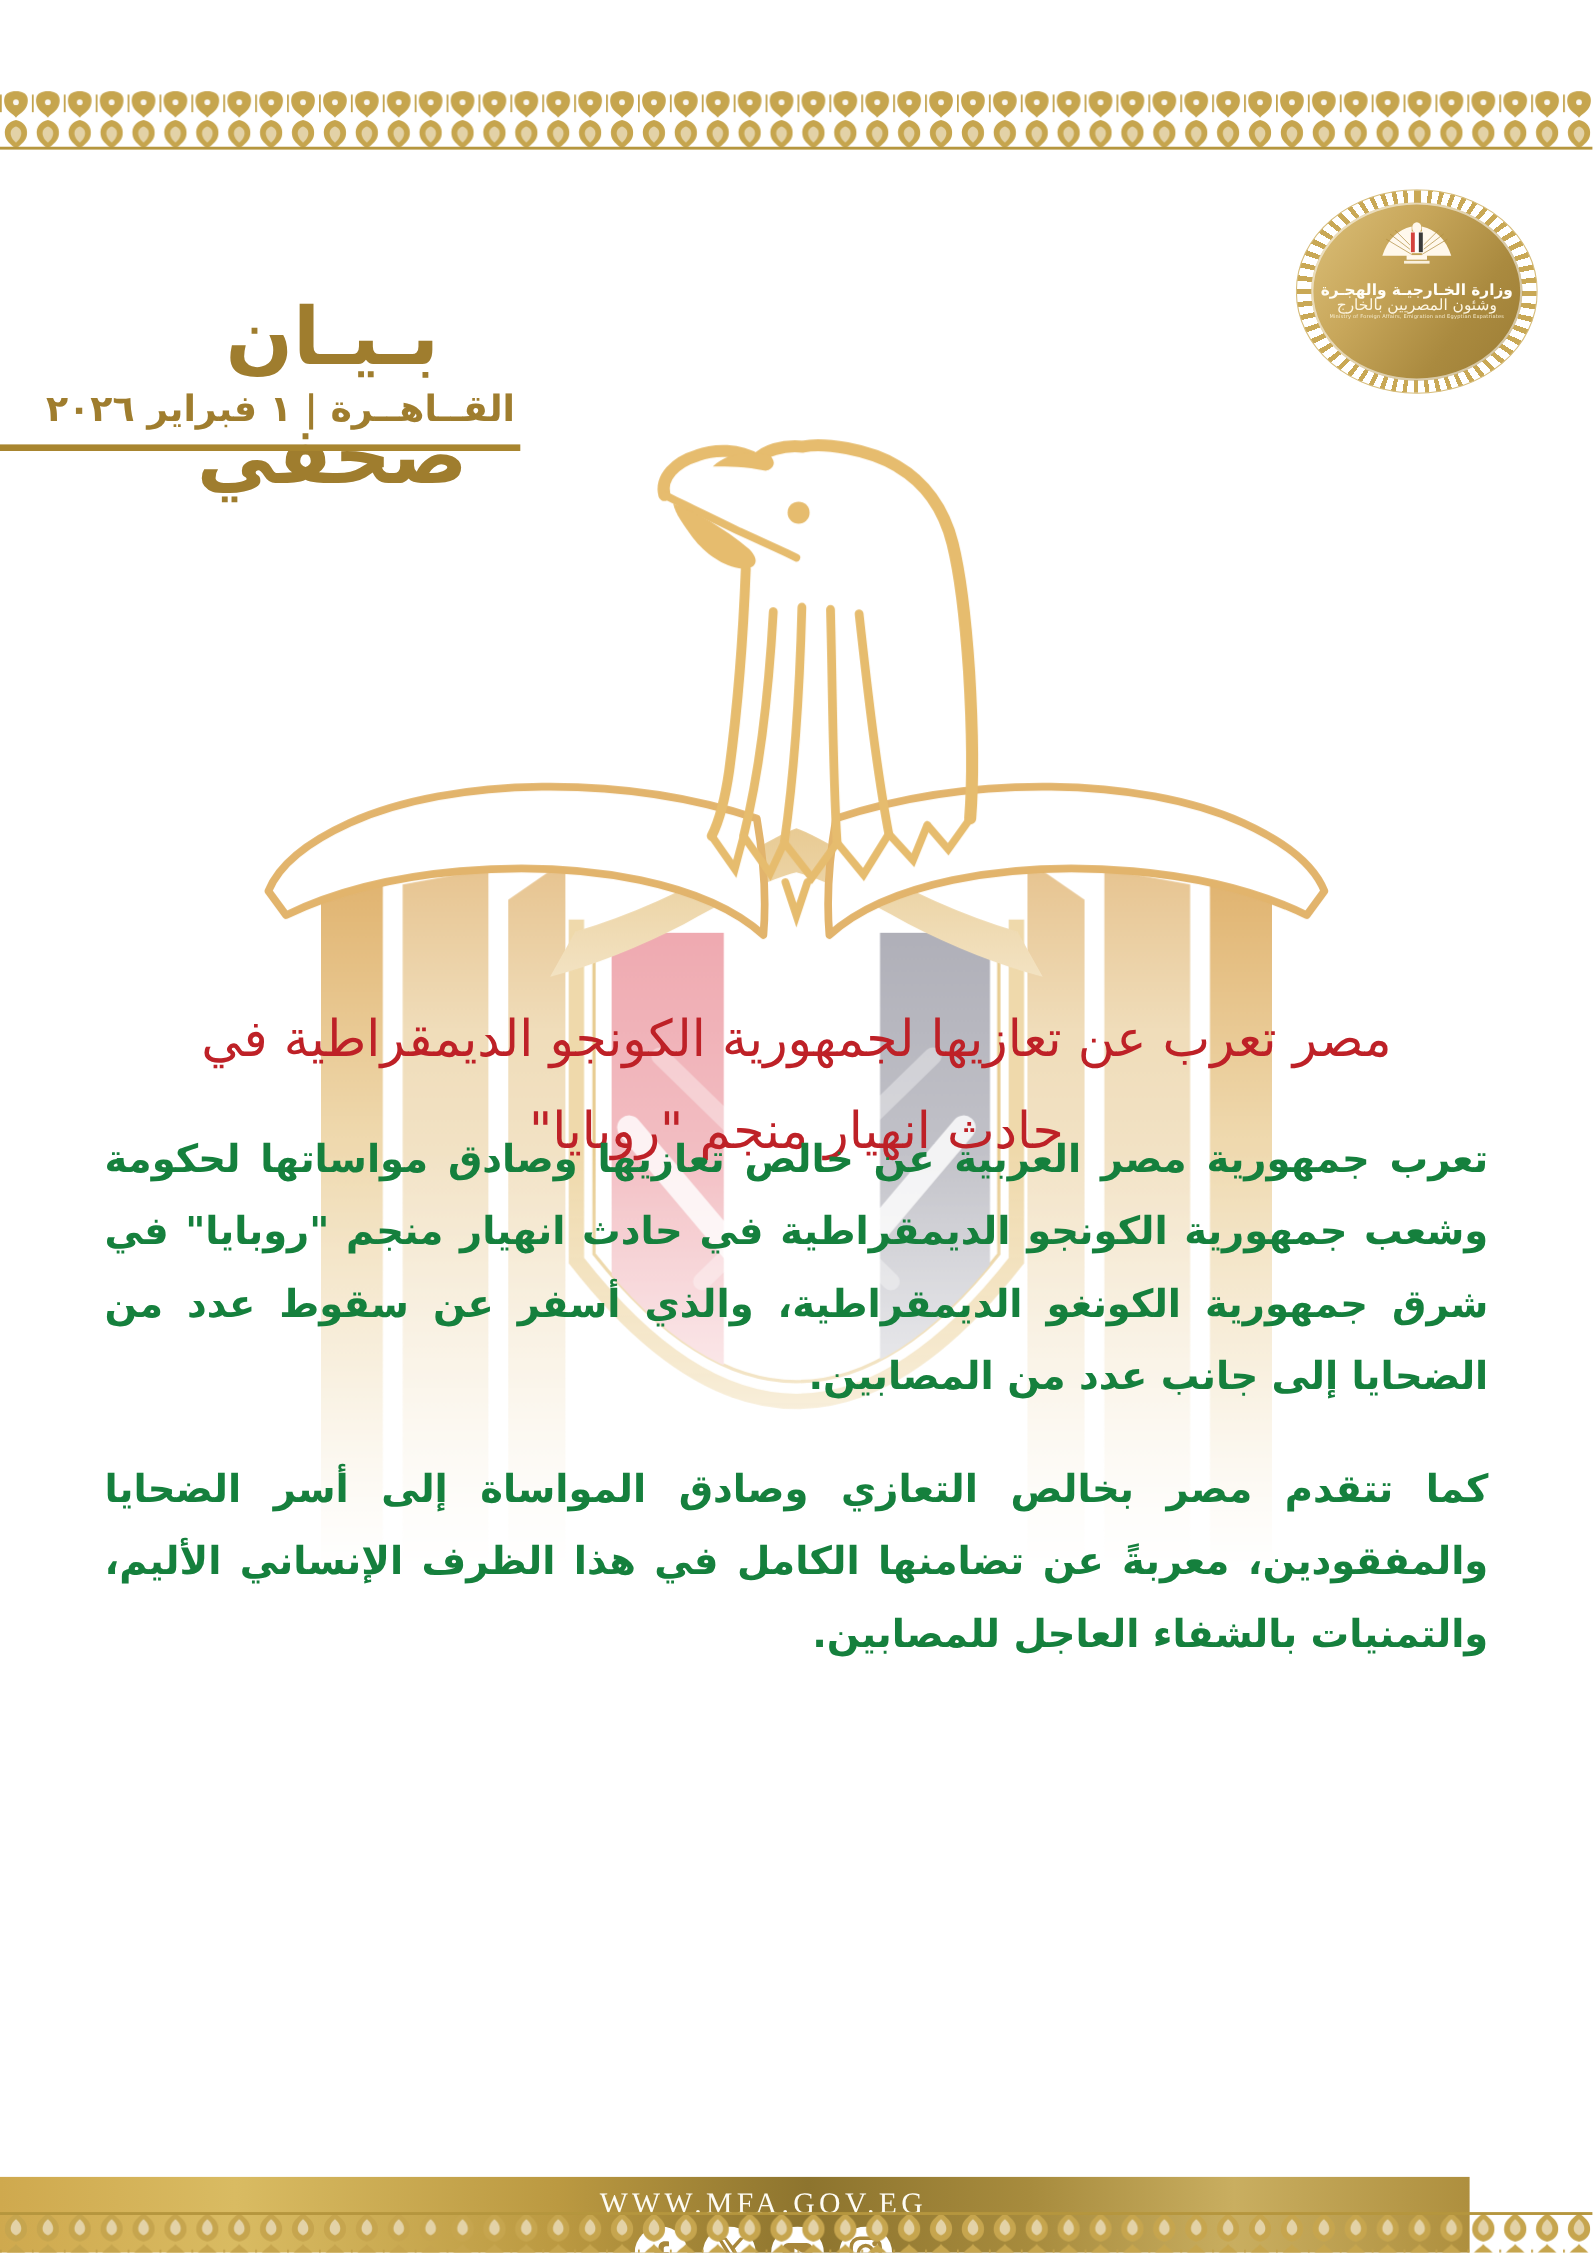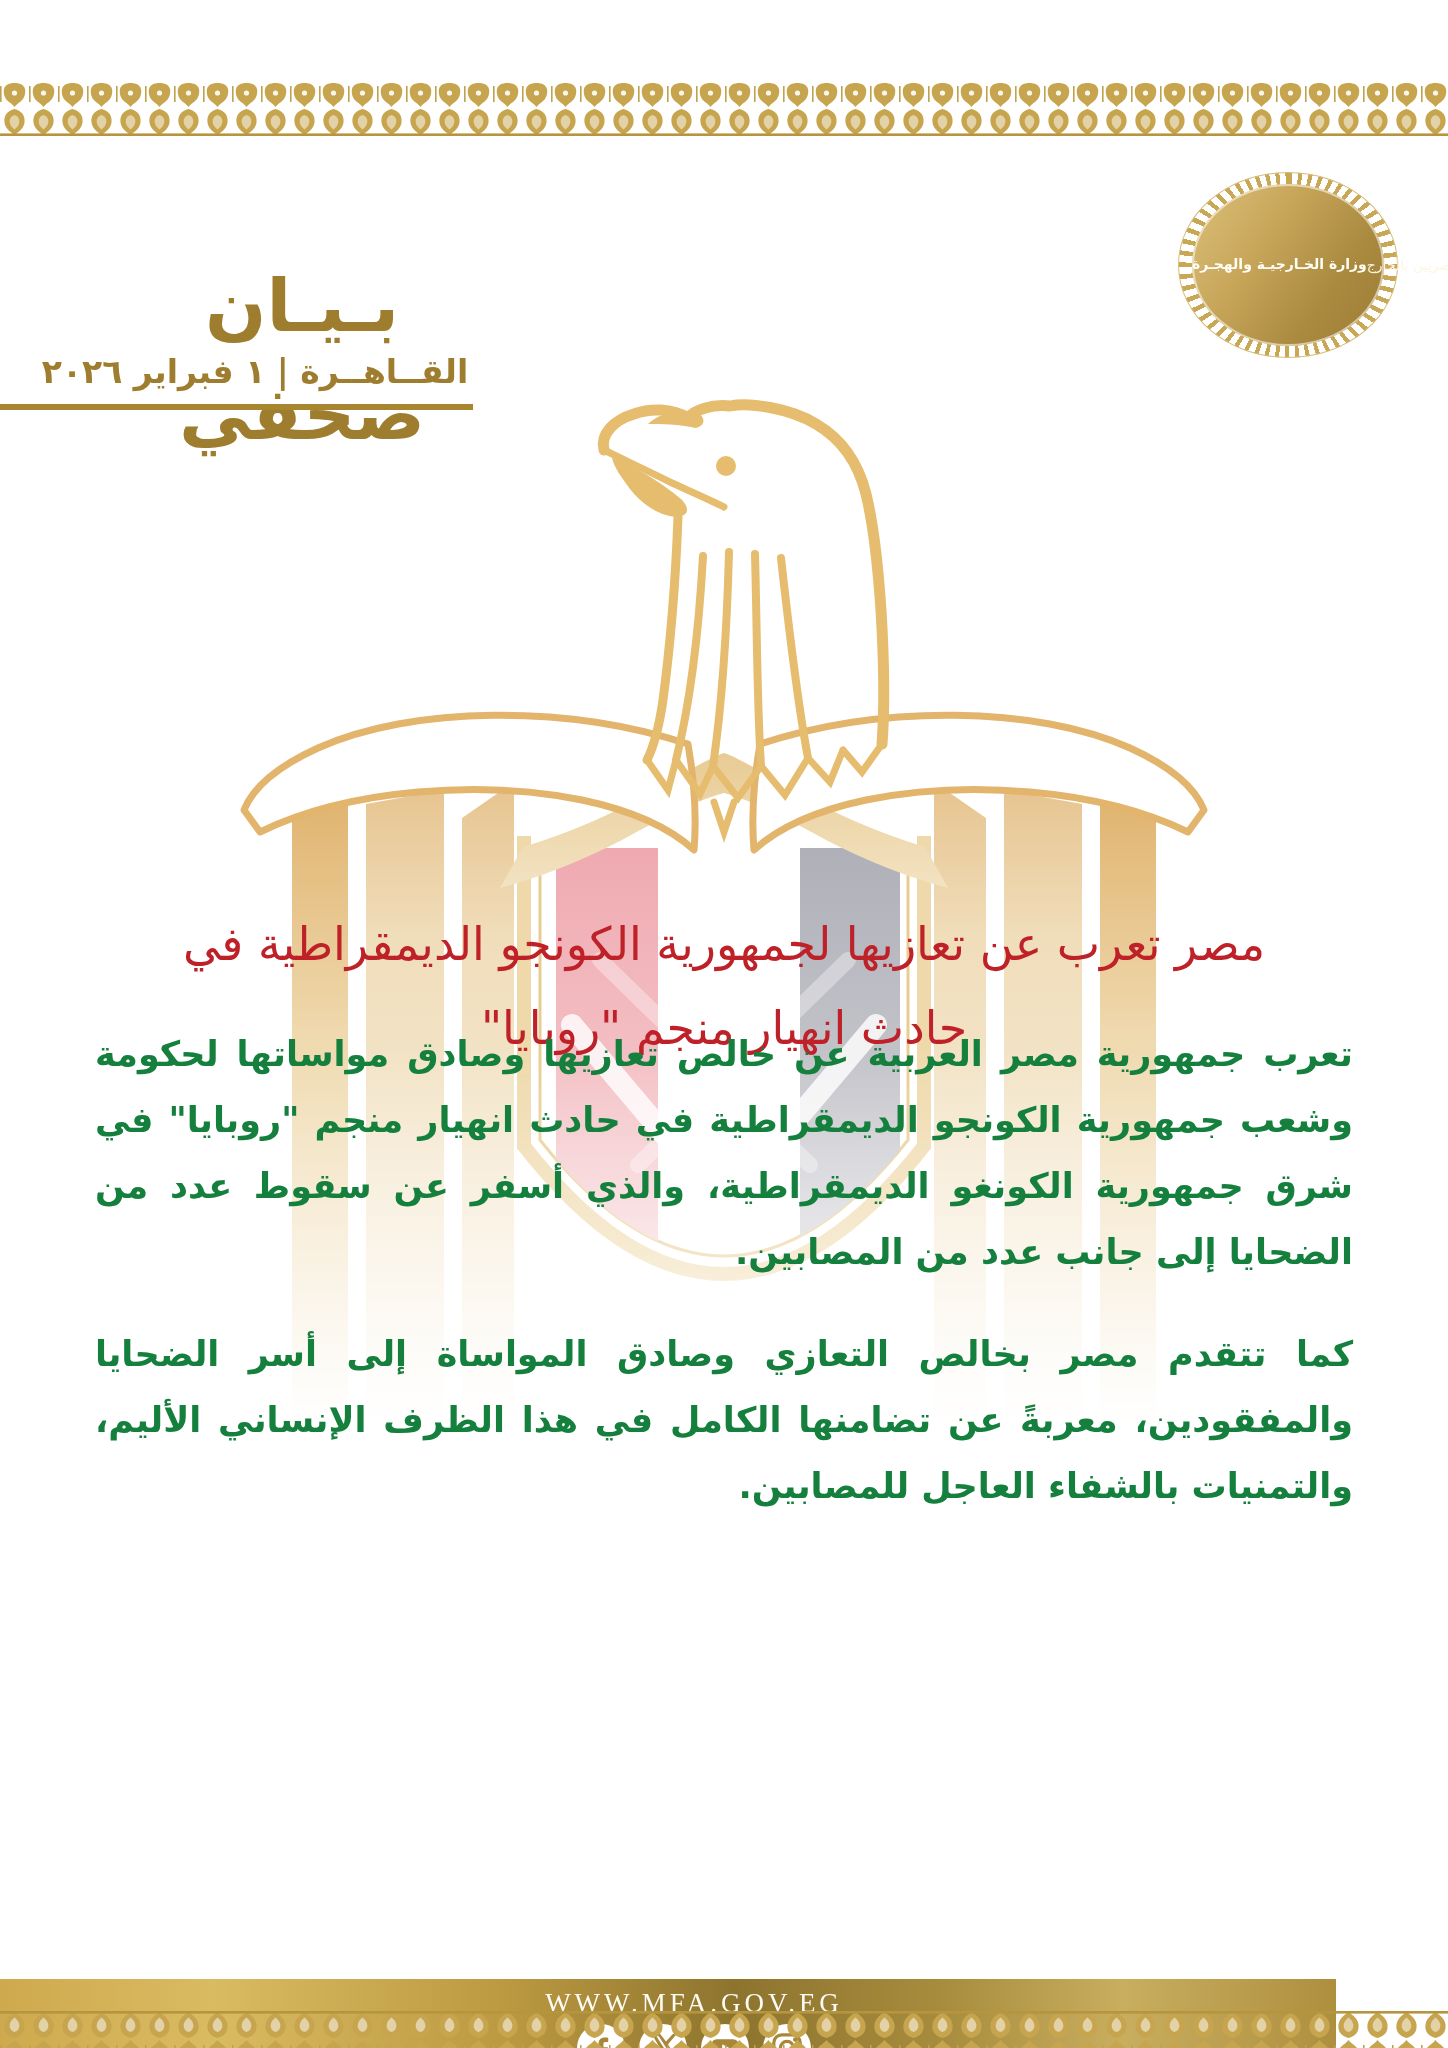--- a/index.html
+++ b/index.html
@@ -30,21 +30,21 @@
   .seal{position:absolute;left:1178px;top:172px;width:220px;height:186px;z-index:5;}
   .seal-ring{
     position:absolute;inset:0;border-radius:50%;
     background:repeating-conic-gradient(#C9A855 0deg 2.6deg,#ffffff 2.6deg 6.4deg);
     border:1px solid #D6BC7A;
   }
   .seal-disc{
     position:absolute;left:14px;right:14px;top:12px;bottom:12px;border-radius:50%;
     background:linear-gradient(125deg,#DCC07A 0%,#C8A75B 35%,#AA8A3F 70%,#9C7D35 100%);
     box-shadow:inset 0 0 0 2px rgba(255,255,255,.55);
-    display:flex;flex-direction:row;align-items:center;justify-content:flex-start;
+    display:flex;flex-direction:column;align-items:center;justify-content:flex-start;
   }
   .seal-emblem{margin-top:16px;width:72px;height:58px;}
   .seal-ar1{font-size:14px;font-weight:bold;color:#FFFDF6;direction:rtl;line-height:16px;margin-top:-2px;white-space:nowrap;}
   .seal-ar2{font-size:14px;font-weight:normal;color:#FDF6E3;direction:rtl;line-height:12px;white-space:nowrap;}
   .seal-en{font-size:4.6px;color:#F7EDCF;letter-spacing:.2px;margin-top:2px;white-space:nowrap;}
   
   .watermark{position:absolute;left:0;top:0;z-index:1;}
   
   .headline{
     position:absolute;left:114px;top:902px;width:1220px;z-index:4;

